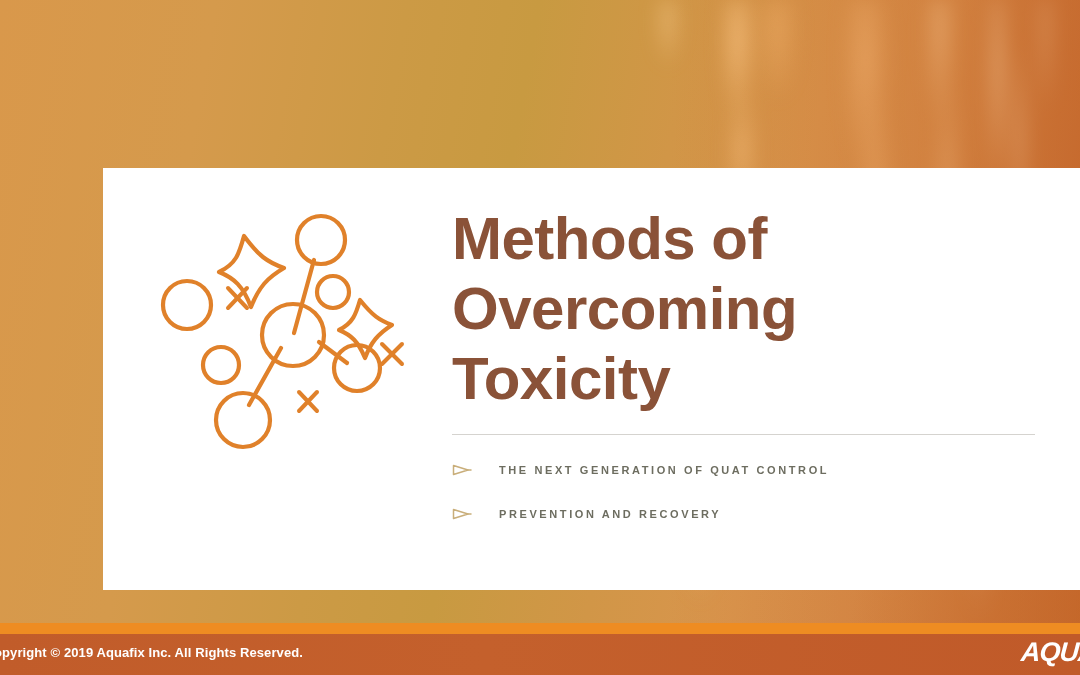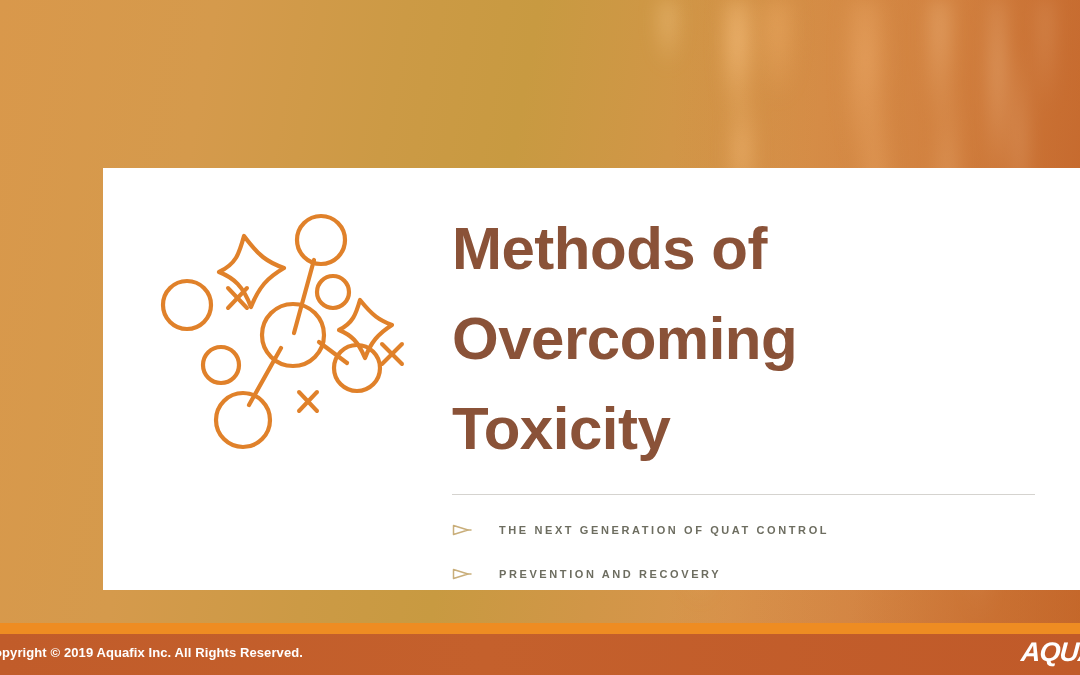--- a/index.html
+++ b/index.html
@@ -73,21 +73,21 @@
   }
 
   
   .text-col {
     position:absolute;
     left:349px; top:36px;
     width:590px;
   }
   .slide-title {
     font-size:60px;
-    line-height:90px;
+    line-height:70px;
     font-weight:bold;
     color:#8a5238;
     letter-spacing:-.5px;
     white-space:pre-line;
   }
   .divider {
     margin-top:20px;
     width:583px; height:1px;
     background:#d5d3cf;
   }

